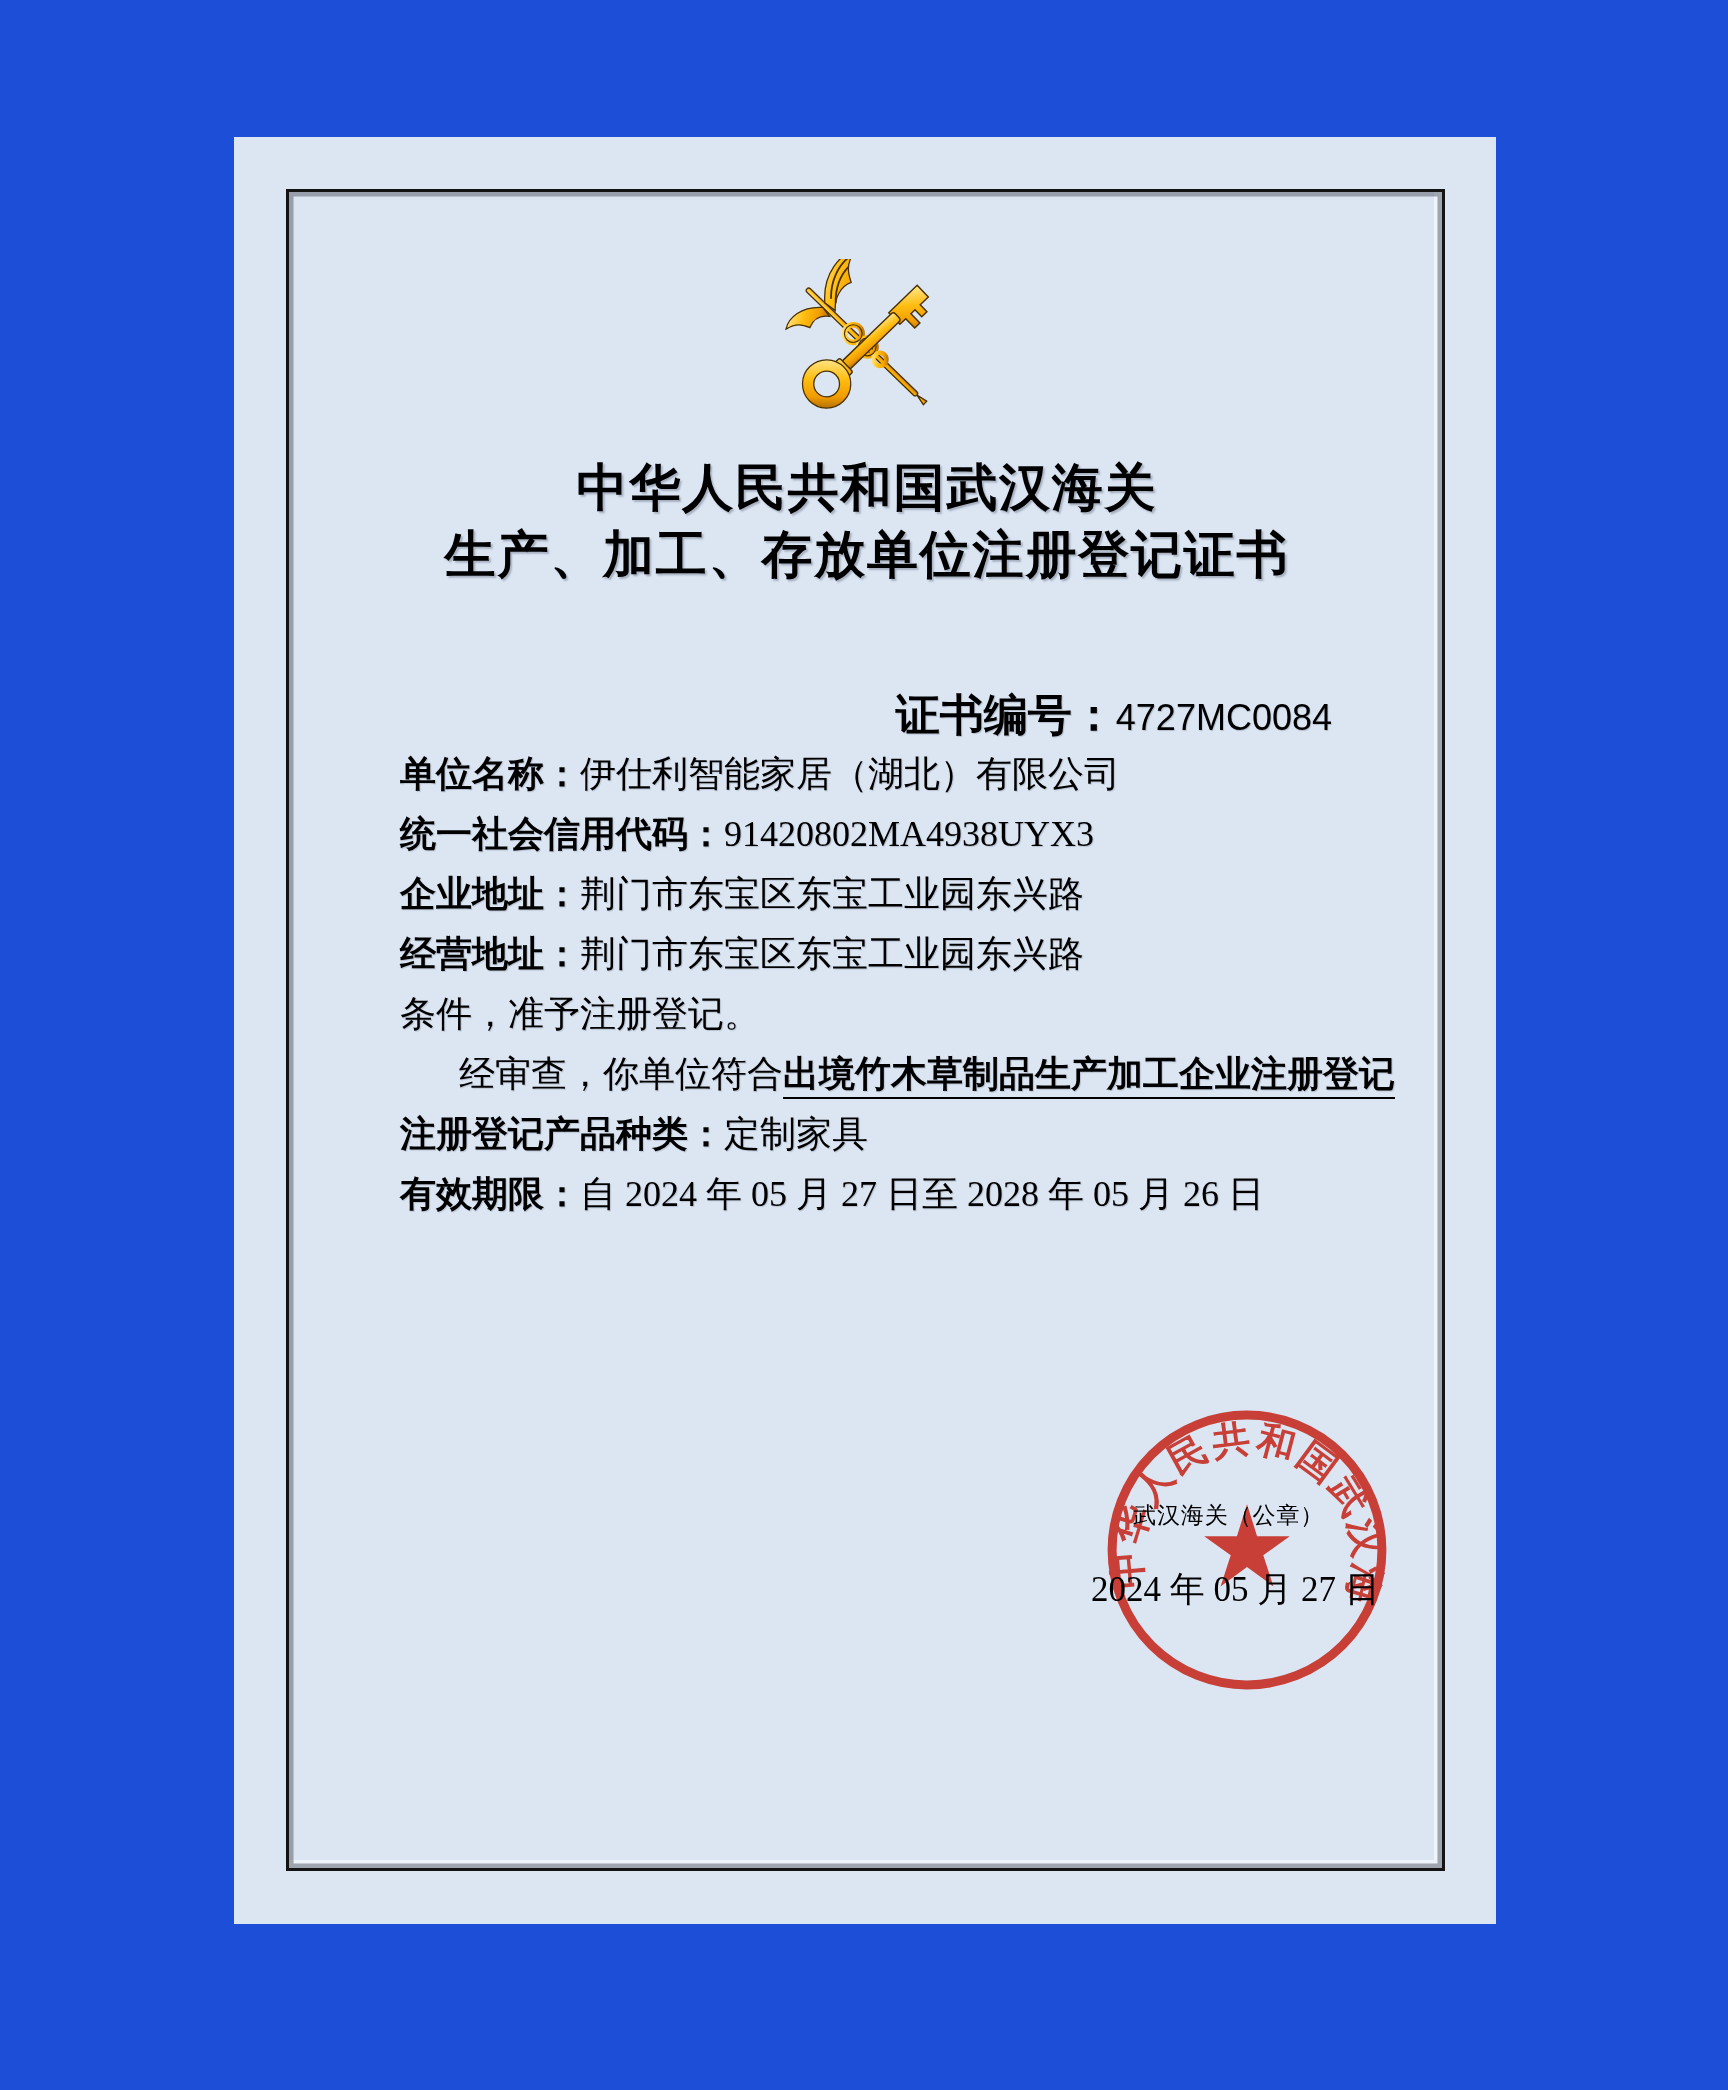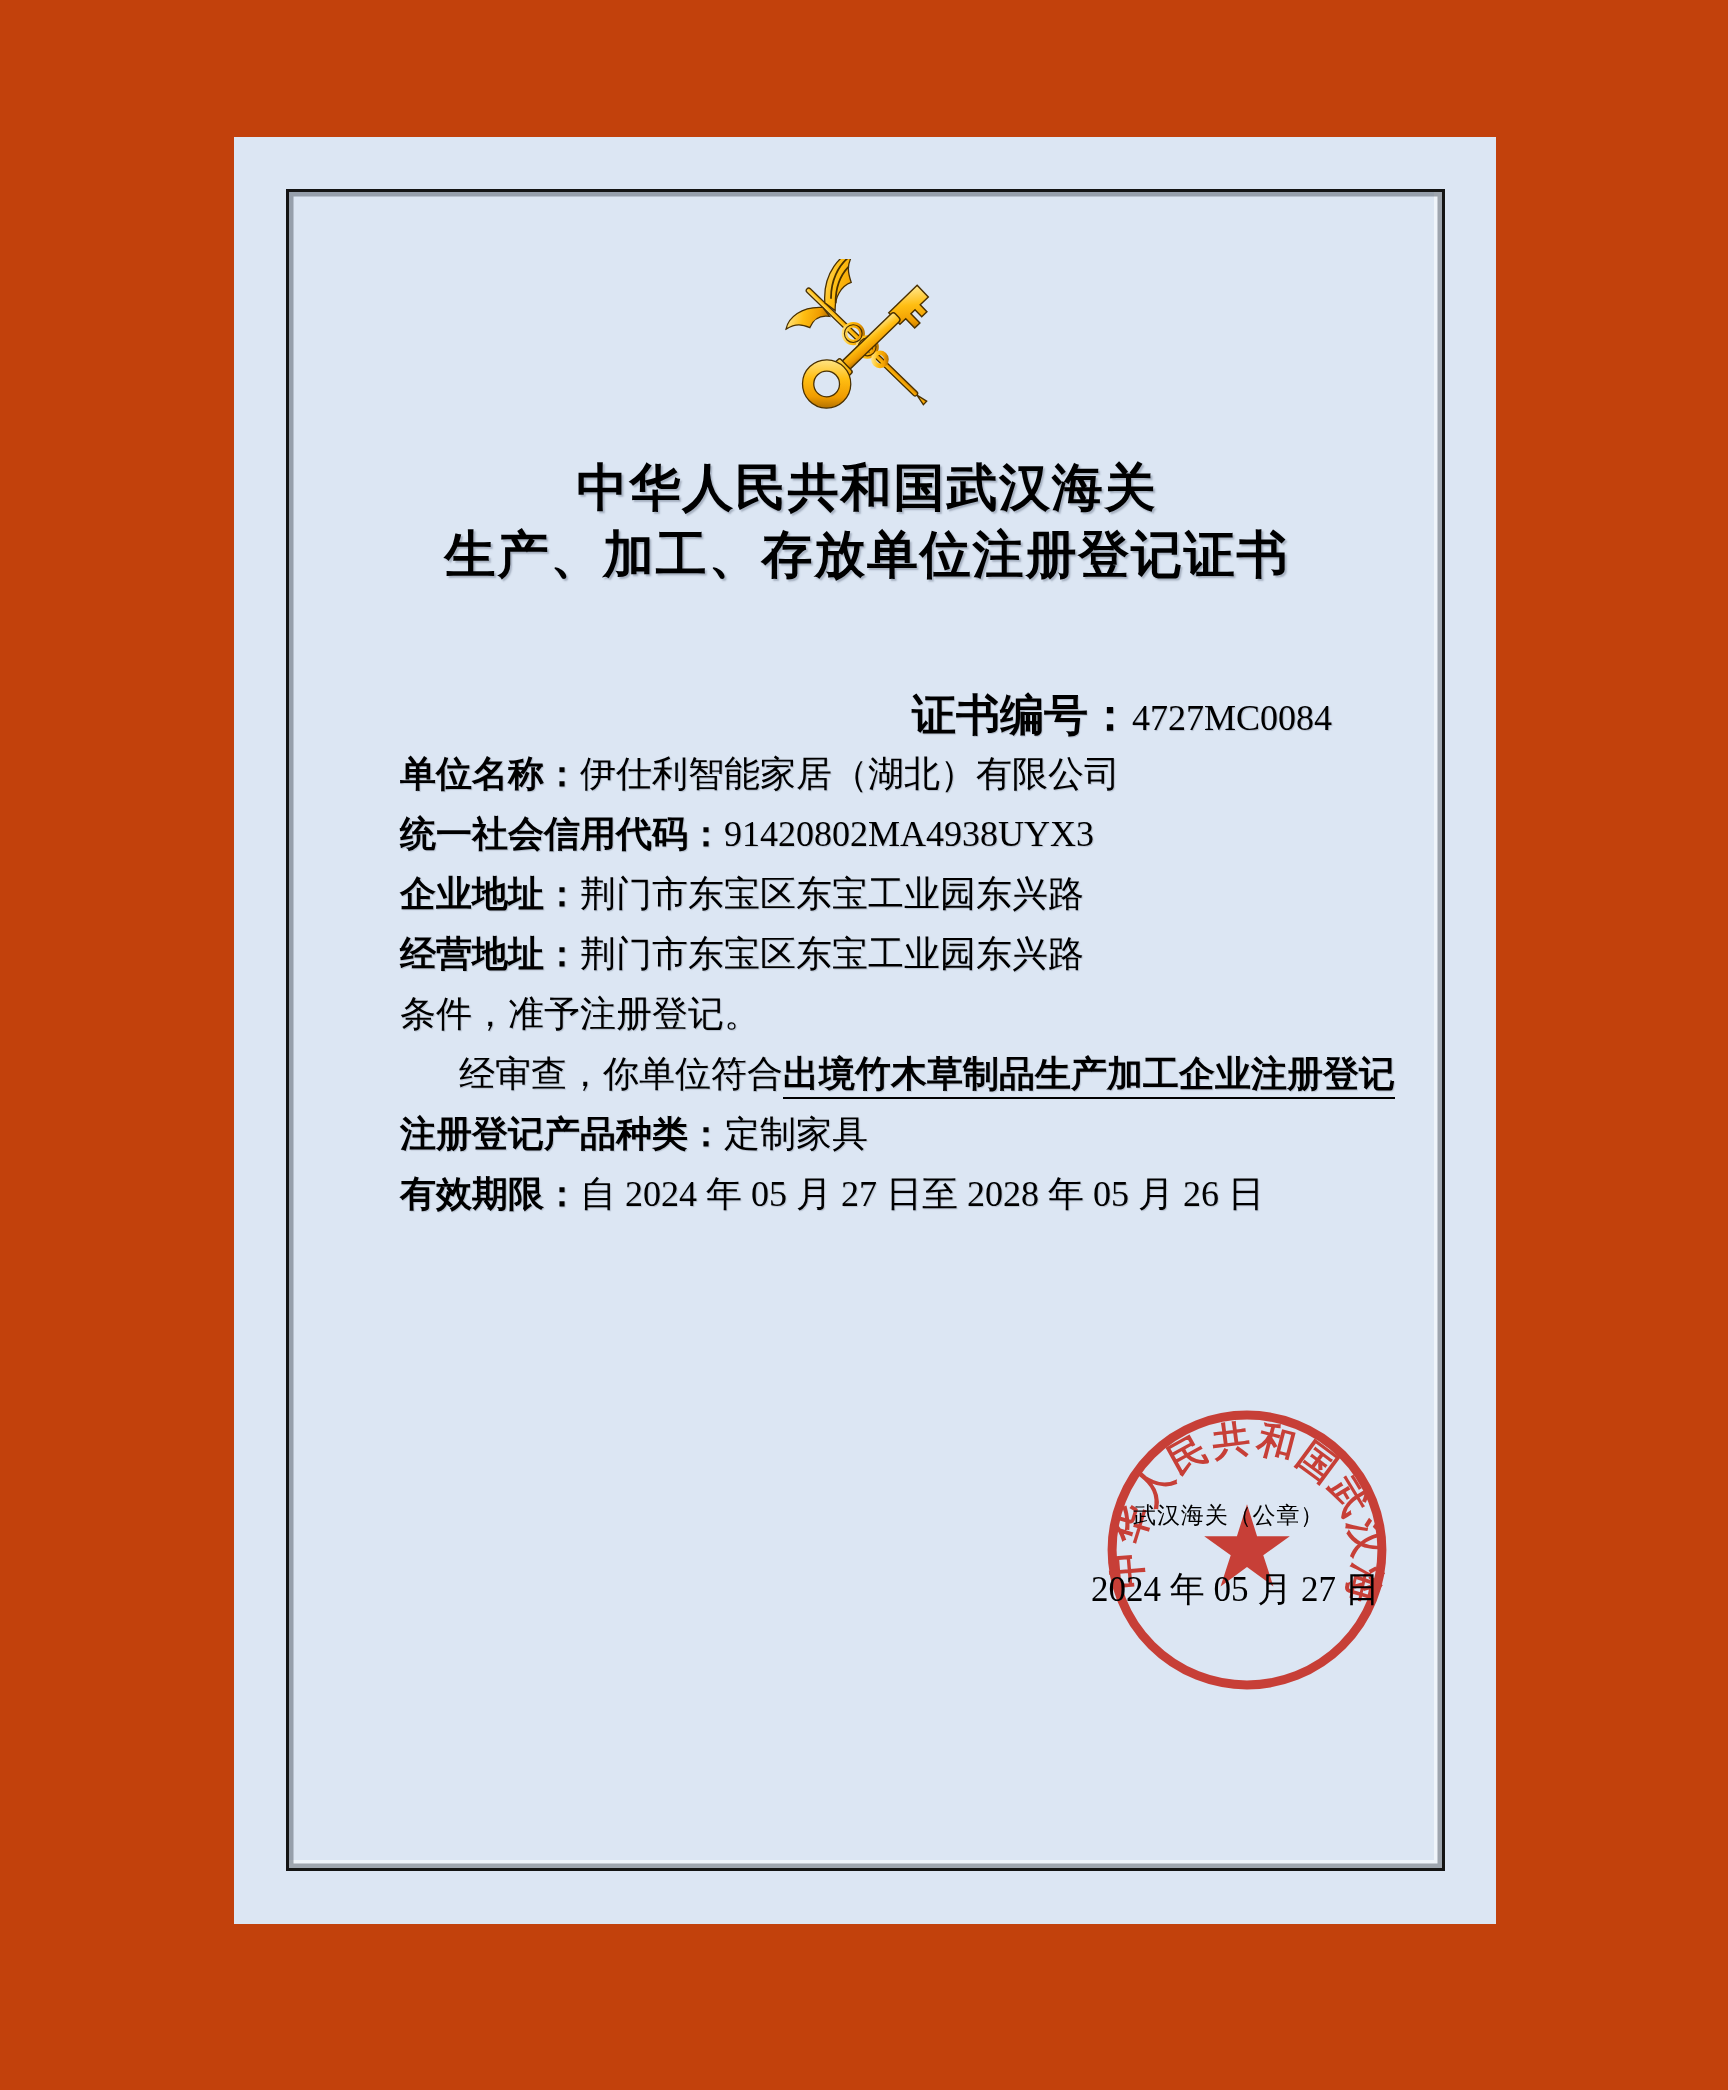--- a/index.html
+++ b/index.html
@@ -1,34 +1,34 @@
 <!DOCTYPE html>
 <html style="font-size:14.4px"><head>
 <meta charset="utf-8">
 <style>
   html,body{margin:0;padding:0;background:#ffffff;}
-  .page{position:relative;width:1728px;height:2091px;background:#c2410c;overflow:hidden;
+  .page{position:relative;width:1728px;height:2091px;background:#1d4ed8;overflow:hidden;
         font-family:"Liberation Sans",sans-serif;}
   .mat{position:absolute;left:234px;top:137px;width:1262px;height:1787px;background:#dce6f3;}
   .frame{position:absolute;left:286px;top:189px;width:1159px;height:1682px;box-sizing:border-box;
          border:3.6px solid #141414;
          box-shadow:inset 0 0 0 4.5px rgba(104,112,124,0.6), inset -8px -8px 0 rgba(255,255,255,0.55);}
   .hei{font-family:"Liberation Sans",sans-serif;}
 
   .emblem{position:absolute;left:785px;top:259px;width:162px;height:169px;}
 
   .title{position:absolute;left:288px;width:1158px;top:455px;text-align:center;color:#000;
          font-family:"Liberation Serif","DejaVu Serif",serif;font-weight:700;
          font-size:51px;line-height:67px;letter-spacing:1.8px;
          text-shadow:1.8px 1.8px 1.8px rgba(100,110,130,0.45);}
 
   .cert-no{position:absolute;top:686px;right:396px;white-space:nowrap;
            text-shadow:0.9px 0.9px 0.9px rgba(100,110,130,0.35);}
   .cert-no .lbl{font-weight:700;font-size:44px;color:#000;margin-top:40px;}
-  .cert-no .val{font-family:Liberation Serif, serif;font-size:36px;color:#000;}
+  .cert-no .val{font-family:Liberation Sans, sans-serif;font-size:36px;color:#000;}
 
   .body-block{position:absolute;left:400px;top:752px;width:941px;color:#000;
               text-shadow:0.9px 0.9px 0.9px rgba(100,110,130,0.3);}
   .row{white-space:nowrap;height:60px;font-size:36px;line-height:43px;}
   .row .lbl{font-weight:700;font-family:"Liberation Sans",sans-serif;}
   .row .val{font-family:"Liberation Serif","DejaVu Serif",serif;}
   .row.indent{padding-left:59px;}
   .row .strong-underline{font-family:"Liberation Sans",sans-serif;font-weight:700;
         border-bottom:2.7px solid #000;padding-bottom:2.7px;}
 

